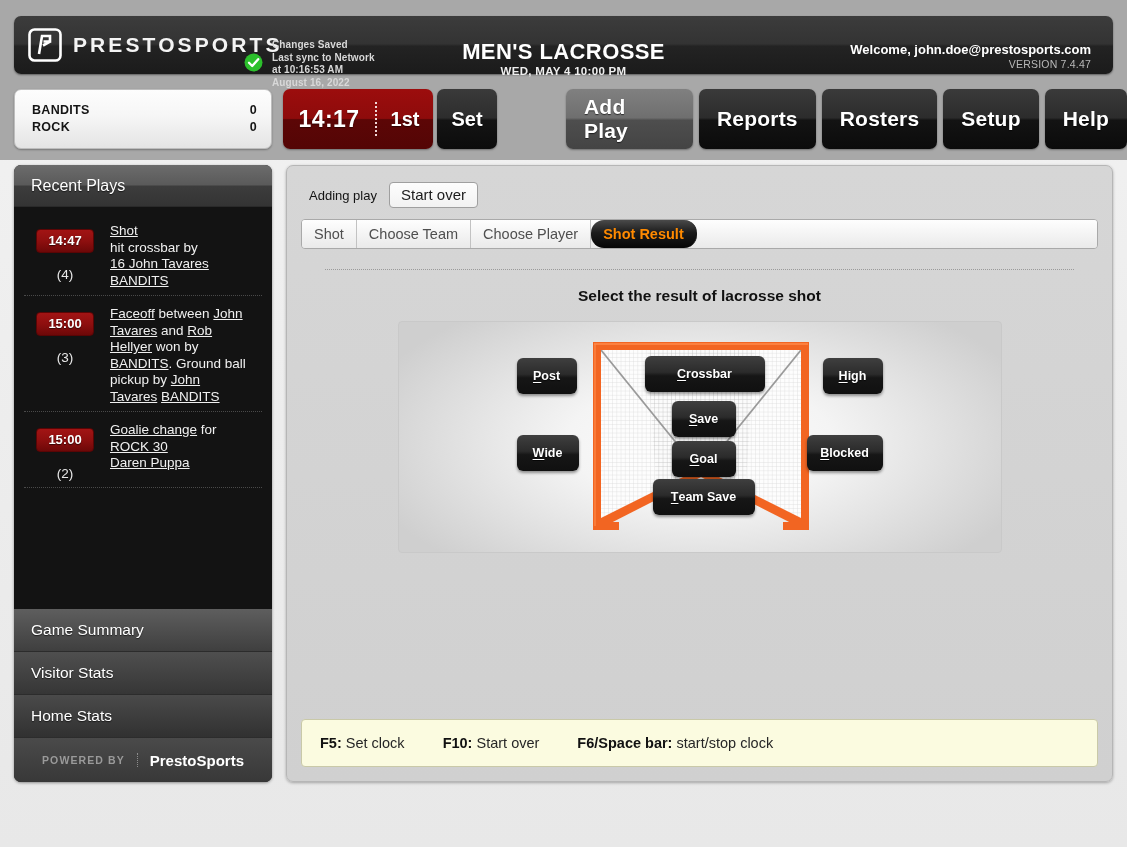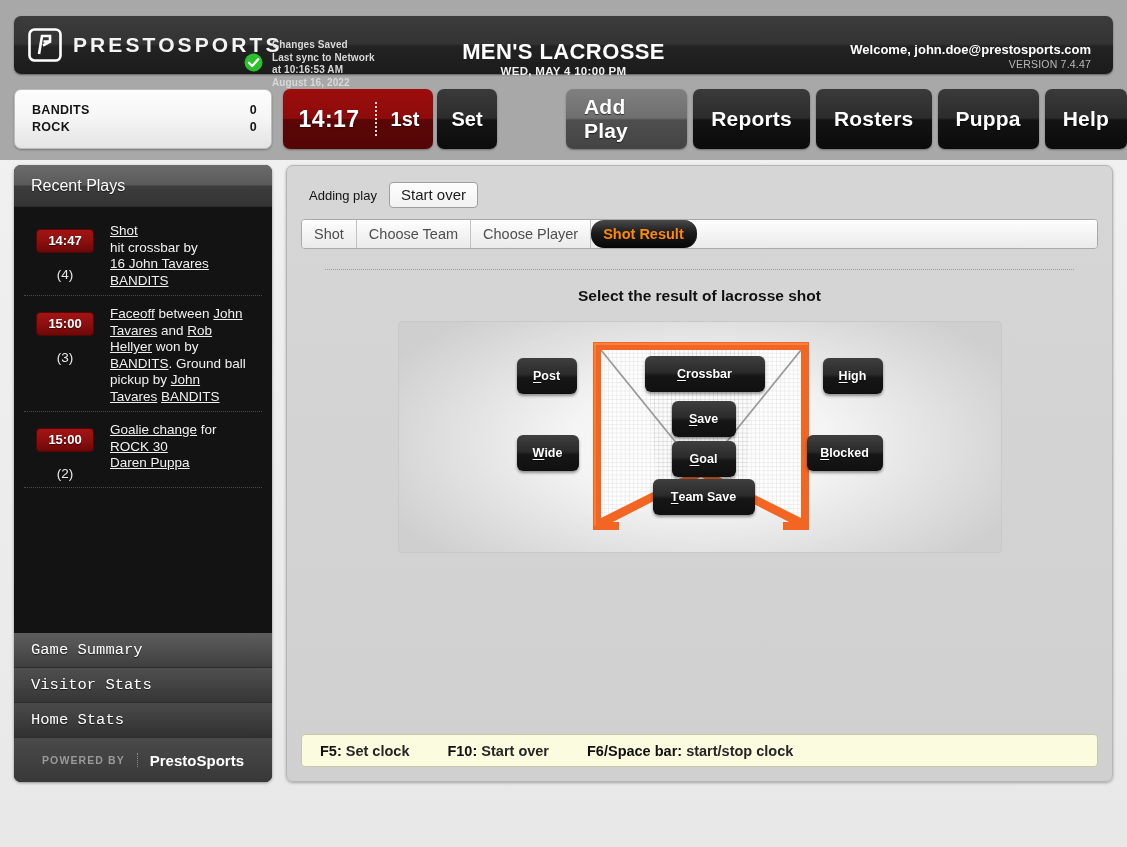--- a/index.html
+++ b/index.html
@@ -120,25 +120,24 @@
     color: #fff; font-size: 13px; font-weight: bold;
     border: 1px solid #5a0505;
     text-shadow: 0 1px 1px rgba(0,0,0,.6);
   }
   .play-seq { text-align: center; width: 58px; color: #e8e8e8; font-size: 13.5px; margin-top: 14px; }
   .play-text { flex: 1; color: #f0f0f0; font-size: 13.5px; line-height: 16.5px; }
   .play-text u { text-decoration: underline; text-underline-offset: 1px; cursor: pointer; }
 
   .sb-nav { flex: none; }
   .sb-navitem {
-    height: 35px; display: flex; align-items: center; padding-left: 17px;
+    height: 43px; display: flex; align-items: center; padding-left: 17px;
     color: #fff; font-size: 15.5px; cursor: pointer;
     text-shadow: 0 1px 1px rgba(0,0,0,.6);
     border-bottom: 1px solid #2c2c2c;
-    font-family: Liberation Mono, monospace;
   }
   .sb-navitem.g1 { background: linear-gradient(#5e5e5e, #3f3f3f); }
   .sb-navitem.g2 { background: linear-gradient(#4f4f4f, #363636); }
   .sb-navitem.g3 { background: linear-gradient(#4a4a4a, #313131); }
   .sb-navitem.g4 { background: linear-gradient(#454545, #2d2d2d); }
   .sb-foot {
     height: 44px; flex: none; display: flex; align-items: center; justify-content: center; gap: 12px;
     background: linear-gradient(#4a4a4a, #383838);
   }
   .sb-foot .pb { color: #9a9a9a; font-size: 10.5px; font-weight: bold; letter-spacing: 1.1px; }
@@ -196,24 +195,24 @@
     position: absolute; border-radius: 6px; color: #fff; font-size: 12.5px; font-weight: bold;
     background: linear-gradient(#3f3f3f 0%, #2b2b2b 45%, #161616 55%, #101010 100%);
     box-shadow: 0 2px 3px rgba(0,0,0,.4);
     display: flex; align-items: center; justify-content: center;
     cursor: pointer; text-shadow: 0 1px 1px rgba(0,0,0,.7);
   }
   .rbtn u { text-decoration: underline; text-underline-offset: 2px; }
 
   
   .hints {
-    position: absolute; left: 14px; right: 14px; bottom: 14px; height: 33px;
+    position: absolute; left: 14px; right: 14px; bottom: 14px; height: 48px;
     background: #fbfbe0; border: 1px solid #c9c9a8; border-radius: 4px;
     display: flex; align-items: center; gap: 38px; padding: 0 18px;
-    font-size: 14.5px; color: #262626; font-weight: bold;
+    font-size: 14.5px; color: #262626;
   }
   .hints b { color: #111; }
 </style>
 </head>
 <body>
 
 <div id="app">
   <div class="chrome"></div>
 
   <div class="header">
@@ -268,21 +267,21 @@
     <span class="clock-sep"></span>
     <span class="clock-period">1st</span>
   </div>
 
   <div class="setbtn">Set</div>
 
   <div class="navbtns">
     <div class="navbtn active">Add Play</div>
     <div class="navbtn">Reports</div>
     <div class="navbtn">Rosters</div>
-    <div class="navbtn">Puppa</div>
+    <div class="navbtn">Setup</div>
     <div class="navbtn">Help</div>
   </div>
 
   <div class="sidebar">
     <div class="sb-head">Recent Plays</div>
     <div class="sb-plays" id="plays-list">
         <div class="play">
           <div class="play-left"><div class="play-time">14:47</div><div class="play-seq">(4)</div></div>
           <div class="play-text"><u>Shot</u><br><span>hit crossbar  by</span><br><u>16 John Tavares</u><br><u>BANDITS</u></div>
         </div>

